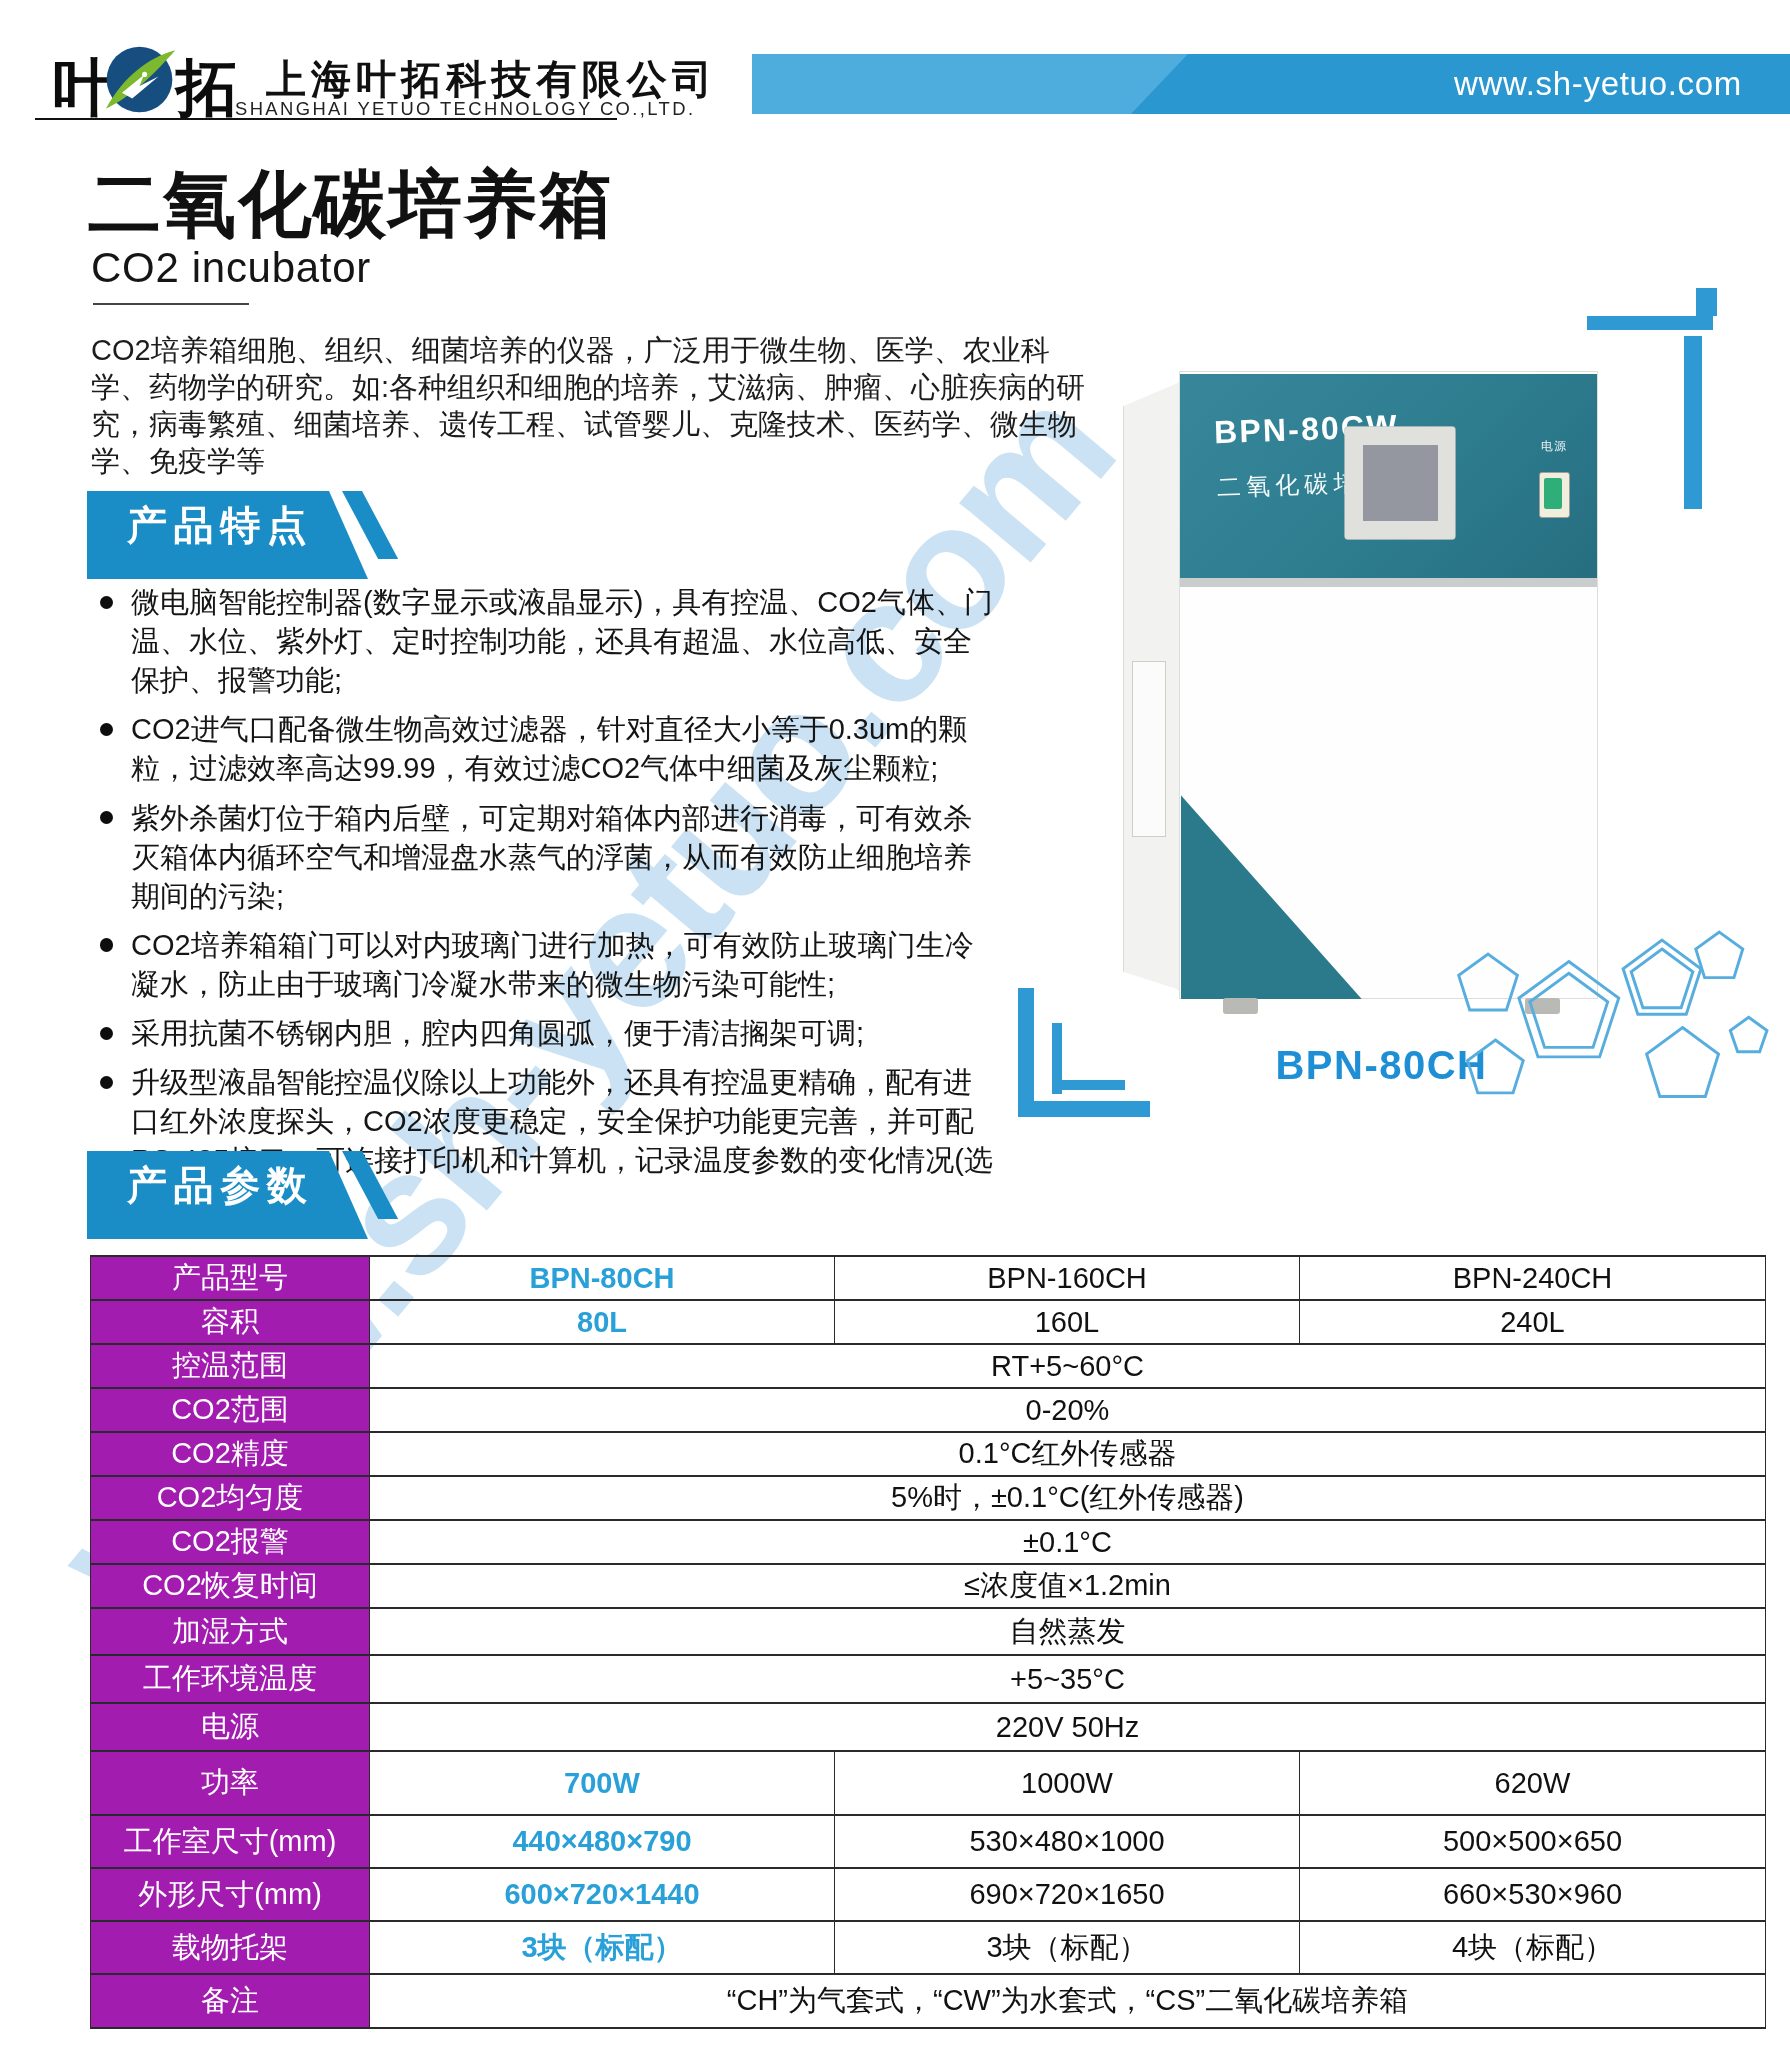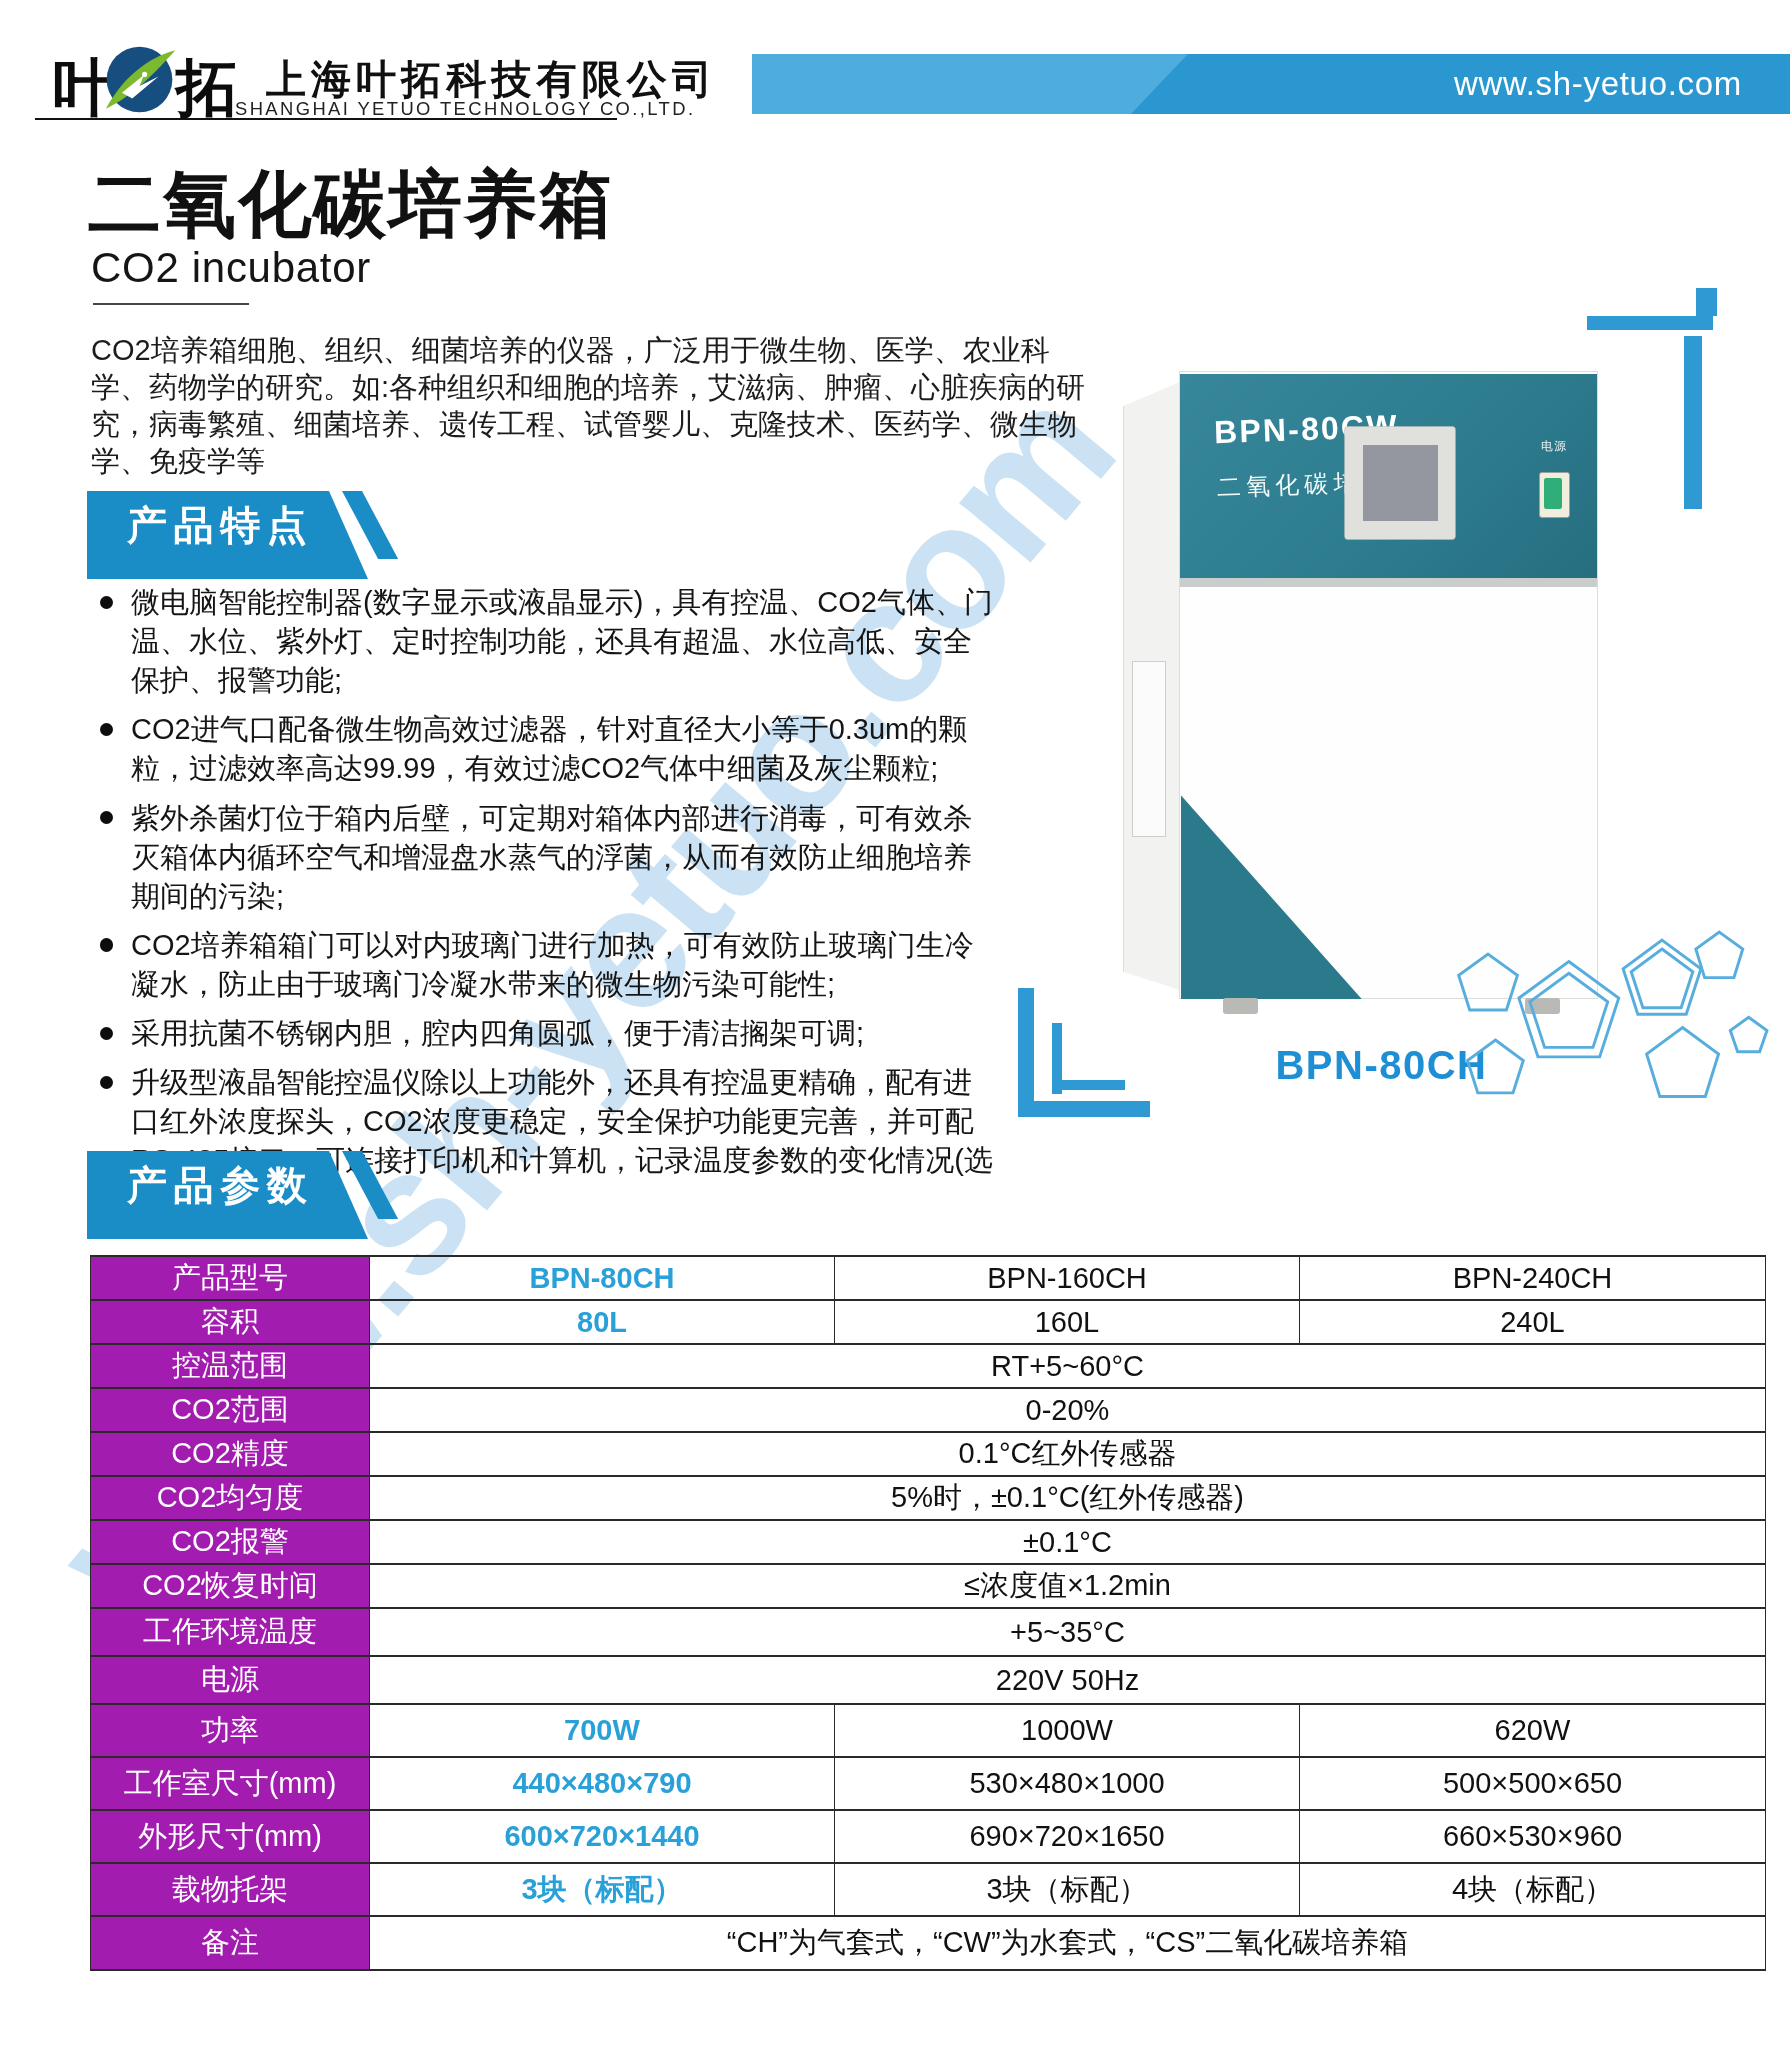--- a/index.html
+++ b/index.html
@@ -211,29 +211,33 @@
           <td class="val" colspan="3">5%时，±0.1°C(红外传感器)</td>
         </tr>
         <tr style="height: 40px;">
           <td class="lbl">CO2报警</td>
           <td class="val" colspan="3">±0.1°C</td>
         </tr>
         <tr style="height: 44px;">
           <td class="lbl">CO2恢复时间</td>
           <td class="val" colspan="3">≤浓度值×1.2min</td>
         </tr>
+        <tr style="height: 47px;">
+          <td class="lbl">加湿方式</td>
+          <td class="val" colspan="3">自然蒸发</td>
+        </tr>
         <tr style="height: 48px;">
           <td class="lbl">工作环境温度</td>
           <td class="val" colspan="3">+5~35°C</td>
         </tr>
         <tr style="height: 48px;">
           <td class="lbl">电源</td>
           <td class="val" colspan="3">220V 50Hz</td>
         </tr>
-        <tr style="height: 53px;">
+        <tr style="height: 64px;">
           <td class="lbl">功率</td>
           <td class="val hl">700W</td>
           <td class="val">1000W</td>
           <td class="val">620W</td>
         </tr>
         <tr style="height: 53px;">
           <td class="lbl">工作室尺寸(mm)</td>
           <td class="val hl">440×480×790</td>
           <td class="val">530×480×1000</td>
           <td class="val">500×500×650</td>

